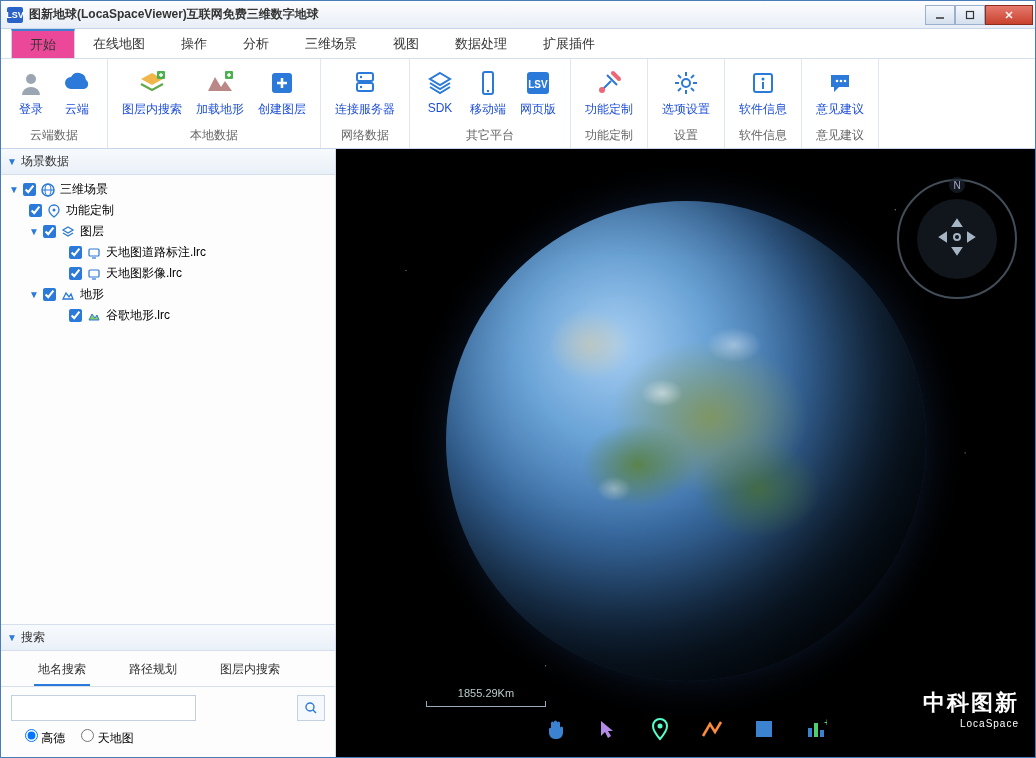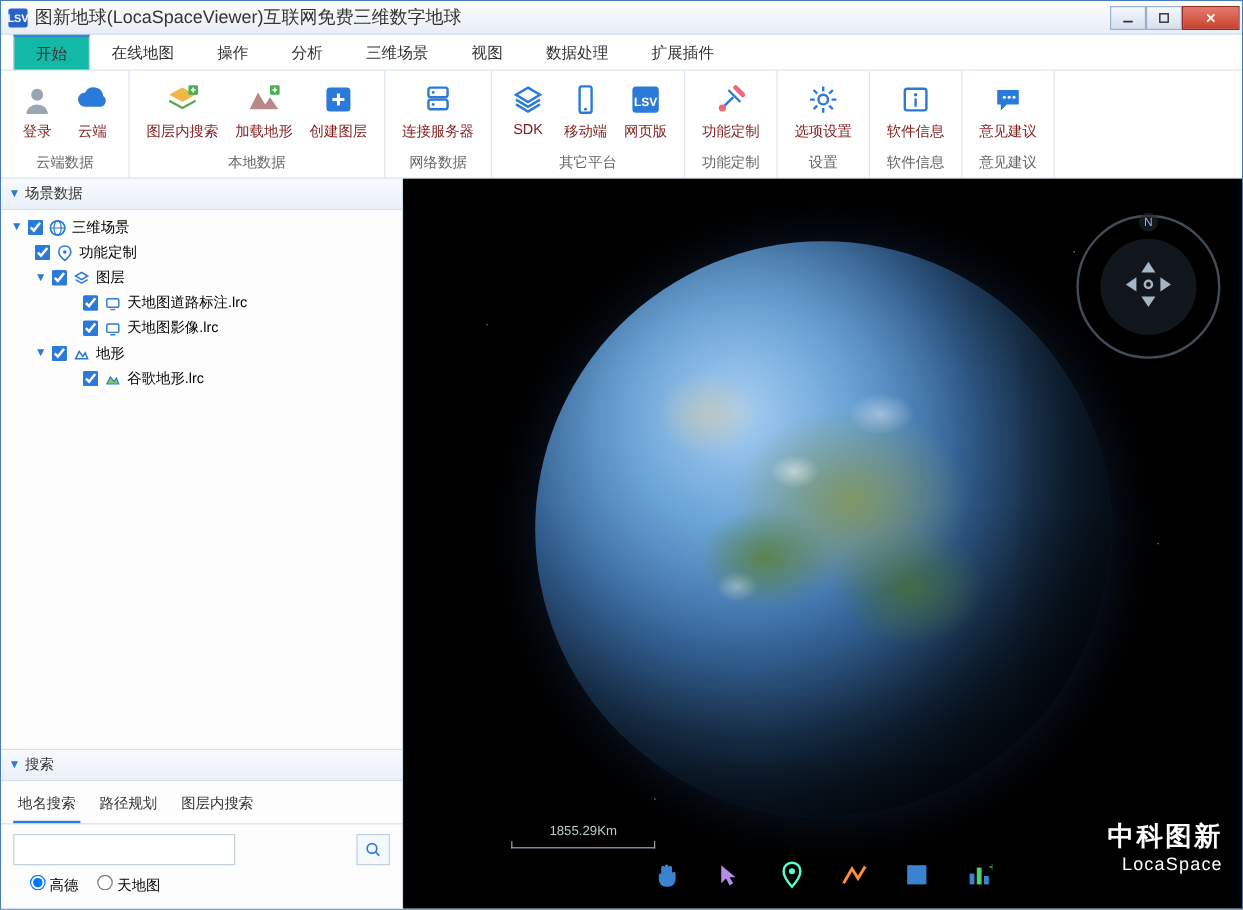--- a/index.html
+++ b/index.html
@@ -2,52 +2,52 @@
 <html><head>
 <meta charset="utf-8">
 <style>
 * { margin: 0; padding: 0; box-sizing: border-box; font-family: "Microsoft YaHei", sans-serif; }
 body { background: #d8e4f0; width: 1036px; height: 758px; overflow: hidden; }
 
 .window { width: 1036px; height: 758px; background: #fff; border: 1px solid #4a7db8; display: flex; flex-direction: column; }
 
 .titlebar { height: 28px; background: linear-gradient(#fdfdfe, #e8eef7); display: flex; align-items: center; padding: 0 2px 0 6px; border-bottom: 1px solid #c8d4e8; }
 .titlebar-icon { width: 16px; height: 16px; background: #2962c9; color: #fff; font-size: 9px; display: flex; align-items: center; justify-content: center; border-radius: 2px; margin-right: 6px; font-weight: bold; }
-.titlebar-text { font-size: 15px; color: #333; flex: 1; }
+.titlebar-text { font-size: 12px; color: #333; flex: 1; font-weight: bold; }
 .win-btns { display: flex; gap: 0; }
 .win-btn { width: 30px; height: 20px; border: 1px solid #9ab0cc; background: linear-gradient(#f5f8fc,#d5e0ee); display: flex; align-items: center; justify-content: center; font-size: 11px; cursor: pointer; }
 .win-btn.close { width: 48px; background: linear-gradient(#e67a6e,#c8412d); border-color:#8a2d1f; color:#fff; }
 .win-btn svg { width: 10px; height: 10px; }
 
 .menubar { height: 30px; background: #fff; display: flex; align-items: stretch; border-bottom: 1px solid #d6e0ec; padding-left: 10px; }
 .menu-item { padding: 0 18px; display: flex; align-items: center; font-size: 13px; color: #333; cursor: pointer; }
-.menu-item.active { background: #14b8a6; border: 1px solid #c2d6ee; border-bottom: none; border-top: 2px solid #3b82d0; }
+.menu-item.active { background: #ec4899; border: 1px solid #c2d6ee; border-bottom: none; border-top: 2px solid #3b82d0; }
 
 .ribbon { height: 90px; background: #fff; display: flex; border-bottom: 1px solid #c8d4e8; }
 .ribbon-group { border-right: 1px solid #e0e6ee; display: flex; flex-direction: column; }
 .ribbon-btns { flex: 1; display: flex; align-items: flex-start; padding: 4px 8px 0; gap: 2px; }
 .ribbon-btn { display: flex; flex-direction: column; align-items: center; padding: 4px 6px; cursor: pointer; min-width: 44px; }
 .ribbon-btn .ico { width: 32px; height: 32px; display: flex; align-items: center; justify-content: center; margin-bottom: 2px; }
-.ribbon-btn .lbl { font-size: 12px; color: #7f1d1d; white-space: nowrap; }
+.ribbon-btn .lbl { font-size: 12px; color: #1d4ed8; white-space: nowrap; }
 .ribbon-glabel { text-align: center; font-size: 12px; color: #666; padding: 2px 0 4px; }
 
 .body { flex: 1; display: flex; background: #fff; min-height: 0; }
 
 .sidebar { width: 335px; background: #fdfdfd; border-right: 1px solid #d0dae8; display: flex; flex-direction: column; }
 .panel-header { background: linear-gradient(#f7fafd,#eaf0f8); border-bottom: 1px solid #d6e0ec; padding: 4px 6px; font-size: 12px; color: #333; display: flex; align-items: center; gap: 4px; }
 .tri { color: #2b79d8; font-size: 10px; }
 .tree { flex: 1; overflow: auto; padding: 4px 0; font-size: 12px; }
 .tree-node { display: flex; align-items: center; gap: 4px; padding: 2px 0 2px 8px; white-space: nowrap; }
 .tree-node input[type=checkbox] { accent-color: #2b79d8; width: 13px; height: 13px; }
 .tree-ico { width: 16px; height: 16px; display:flex; align-items:center; justify-content:center; }
 .indent1 { padding-left: 28px; } .indent3 { padding-left: 68px; }
 
 .search-panel { border-top: 1px solid #d6e0ec; }
 .search-tabs { display: flex; padding: 6px 10px 0; gap: 12px; font-size: 12px; border-bottom: 1px solid #d6e0ec; }
-.search-tab { padding: 4px 4px 6px; cursor: pointer; color: #333; }
+.search-tab { padding: 4px 4px 6px; cursor: pointer; color: #333; margin-left: 23px; }
 .search-tab.active { border-bottom: 2px solid #2b79d8; }
 .search-row { display: flex; padding: 8px 10px; gap: 6px; }
 .search-input { flex: 1; border: 1px solid #c2d0e2; padding: 4px 6px 4px 22px; font-size: 12px; height: 26px; position: relative; }
 .search-wrap { position: relative; flex: 1; }
 .search-wrap .pin { position: absolute; left: 6px; top: 5px; color: #2b79d8; }
 .search-go { width: 28px; height: 26px; border: 1px solid #c2d0e2; background: #f5f8fc; display:flex; align-items:center; justify-content:center; cursor:pointer; color:#2b79d8; }
 .radio-row { display: flex; gap: 16px; padding: 0 24px 10px; font-size: 12px; align-items: center; }
 
 .viewer { flex: 1; position: relative; background: #000; overflow: hidden; }
 .stars { position:absolute; inset:0; background: radial-gradient(1px 1px at 10% 20%, #888, transparent), radial-gradient(1px 1px at 80% 10%, #aaa, transparent), radial-gradient(1px 1px at 60% 70%, #777, transparent), radial-gradient(1px 1px at 30% 85%, #999, transparent), radial-gradient(1px 1px at 90% 50%, #888, transparent), #000; }
@@ -63,21 +63,21 @@
 
 .scale-bar { position: absolute; left: 90px; bottom: 50px; color: #bcc; font-size: 11px; display:flex; flex-direction:column; align-items:center; gap:2px; }
 .scale-line { width: 120px; height: 6px; border: 1px solid #9ab; border-top:none; }
 
 .tool-strip { position:absolute; left:50%; bottom:14px; transform:translateX(-50%); display:flex; gap:24px; align-items:center; }
 .tool { width:28px; height:28px; display:flex; align-items:center; justify-content:center; cursor:pointer; }
 .tool svg { filter: drop-shadow(0 0 2px rgba(0,0,0,0.6)); }
 
 .brand { position:absolute; right:16px; bottom:28px; color:#fff; text-align:right; }
 .brand .cn { font-size: 22px; font-weight: 700; letter-spacing: 2px; }
-.brand .en { font-size: 15px; letter-spacing: 1px; }
+.brand .en { font-size: 10px; letter-spacing: 1px; }
 
 .statusbar { height: 20px; background: #000; color: #eee; font-size: 11px; display:flex; justify-content:flex-end; align-items:center; padding: 0 10px; gap: 10px; font-family: monospace; }
 </style>
 </head>
 <body>
 
 <div class="window">
 
   <div class="titlebar">
     <div class="titlebar-icon">LSV</div>

